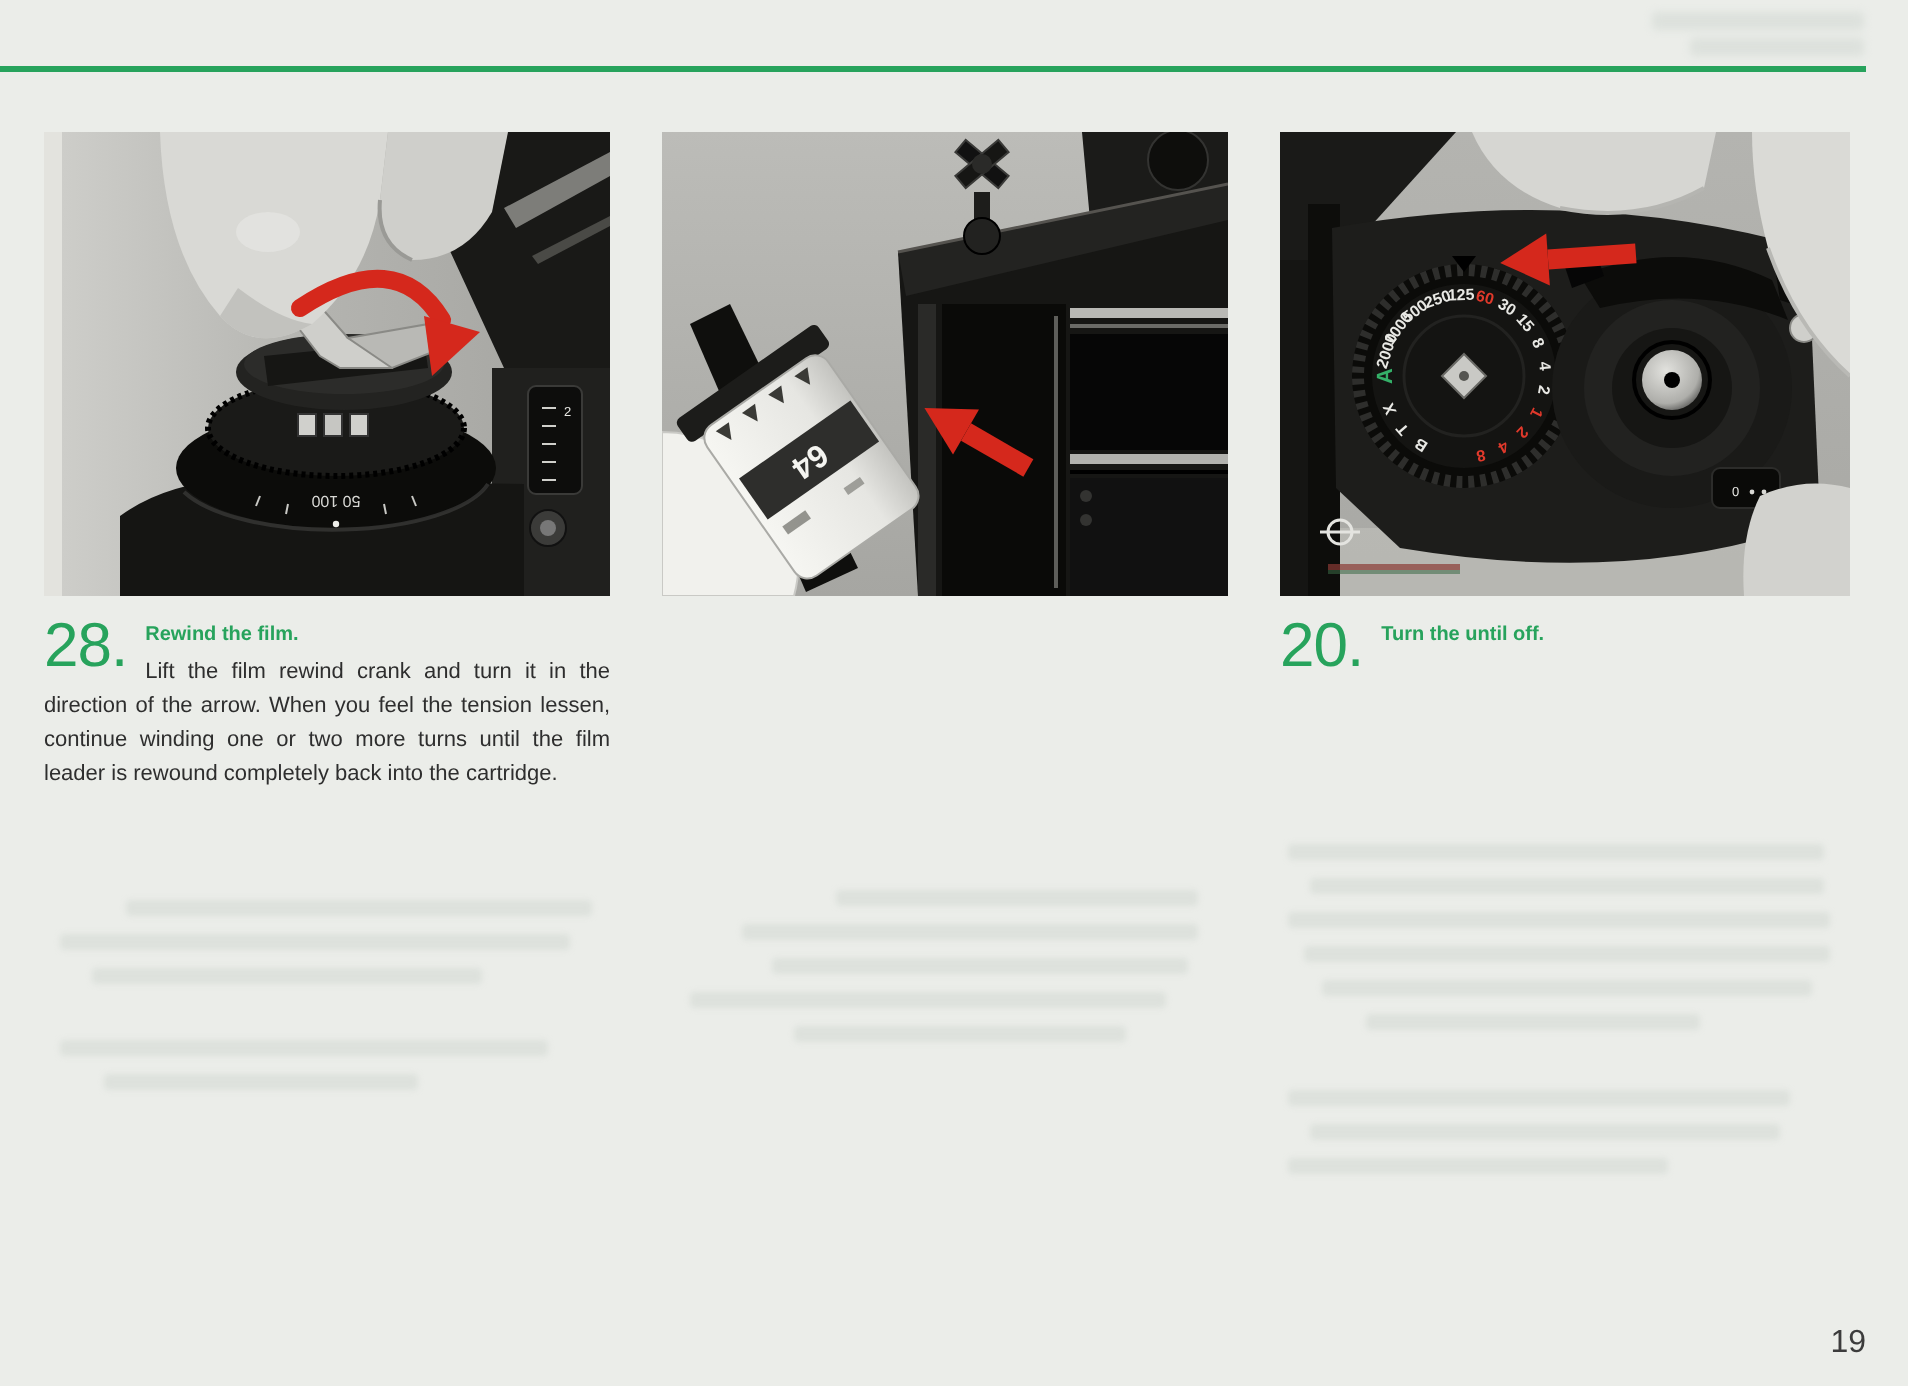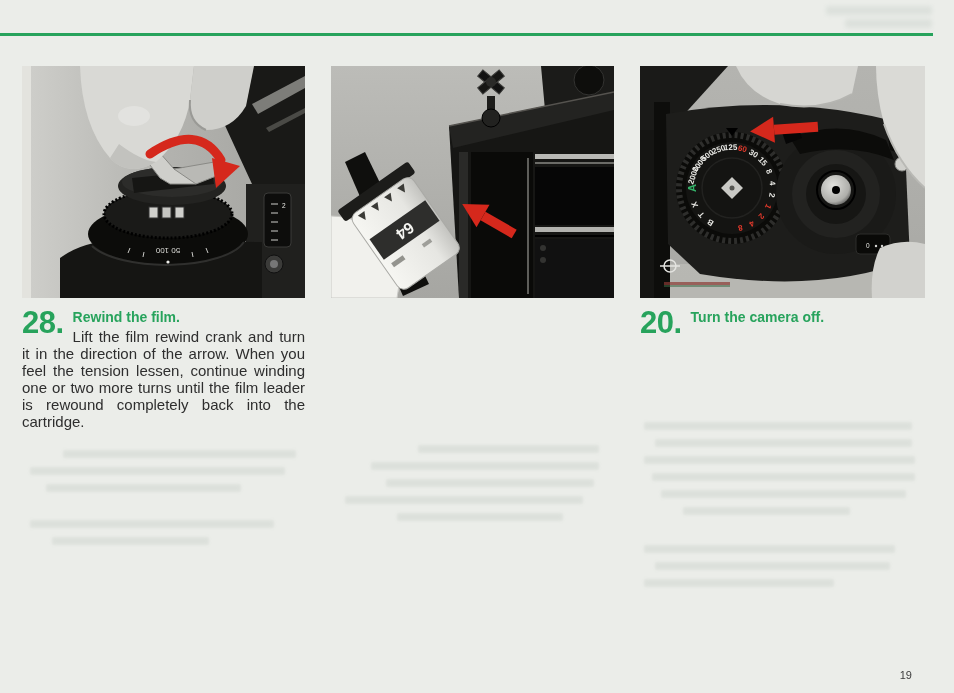--- a/index.html
+++ b/index.html
@@ -25,43 +25,43 @@
     position:absolute;left:22px;top:66px;
     display:flex;gap:26px;
   }
   .col{width:283px;position:relative;}
   .col.last{width:285px;}
   .photo{width:100%;height:232px;overflow:hidden;}
   .photo svg{display:block;}
   .instruction{margin-top:9px;}
   .step-num{
     float:left;
-    font-size:31px;font-weight:700;color:var(--green);
+    font-size:31px;font-weight:400;color:var(--green);
     line-height:32px;letter-spacing:-0.5px;
     margin-right:9px;
   }
   .step-title{
-    font-size:14px;font-weight:700;color:var(--green);
+    font-size:10px;font-weight:700;color:var(--green);
     line-height:19px;margin:0;padding-top:1px;
   }
   .step-body{
-    font-size:15px;line-height:17px;color:var(--ink);
+    font-size:11px;line-height:17px;color:var(--ink);
     text-align:justify;margin:1px 0 0 0;
   }
   
   .ghost-lines{position:absolute;filter:blur(1.5px);opacity:.5;}
   .gl{height:8px;background:#cfd5cf;border-radius:2px;margin-bottom:9px;}
   .ghost-top-right{
     position:absolute;left:826px;top:6px;width:106px;height:24px;
     filter:blur(2px);opacity:.45;
   }
   .ghost-top-right div{height:9px;background:#ccd3cd;border-radius:2px;margin-bottom:4px;}
   .page-number{
-    position:absolute;right:42px;bottom:12px;
-    font-size:11px;color:#3c3c3c;
+    position:absolute;right:21px;bottom:12px;
+    font-size:16px;color:#3c3c3c;
   }
   
   .d  {fill:#e8e8e4;font-family:"Liberation Sans",sans-serif;font-size:8px;font-weight:700;}
   .dr {fill:#e0392b;font-family:"Liberation Sans",sans-serif;font-size:8px;font-weight:700;}
   .dg {fill:#34b068;font-family:"Liberation Sans",sans-serif;font-size:11px;font-weight:700;}
   .svgtxt-sm{fill:#d8d8d4;font-family:"Liberation Sans",sans-serif;font-size:8px;}
   .svgtxt-tiny{fill:#e8e8e4;font-family:"Liberation Sans",sans-serif;font-size:6.5px;}
   .cart-label{fill:#f4f4f0;font-family:"Liberation Sans",sans-serif;font-size:16px;font-weight:700;}
 </style>
 </head>
@@ -388,21 +388,21 @@
             <line x1="20" y1="200" x2="40" y2="200"></line>
           </g>
           <g>
             <rect x="24" y="216" width="66" height="3" fill="#8a3a34" opacity=".7"></rect>
             <rect x="24" y="219" width="66" height="2" fill="#3a6a46" opacity=".55"></rect>
           </g>
         </svg>
       </div>
       <div class="instruction">
         <span class="step-num">20.</span>
-        <h3 class="step-title">Turn the camera off.</h3>
+        <h3 class="step-title">Turn the until off.</h3>
       </div>
       <div class="ghost-lines" style="top:356px;left:4px;right:2px;">
         <div class="gl" style="width:96%"></div>
         <div class="gl" style="width:92%;margin-left:4%"></div>
         <div class="gl" style="width:97%"></div>
         <div class="gl" style="width:94%;margin-left:3%"></div>
         <div class="gl" style="width:88%;margin-left:6%"></div>
         <div class="gl" style="width:60%;margin-left:14%"></div>
         <div class="gl" style="width:0;height:12px;background:none"></div>
         <div class="gl" style="width:90%"></div>

